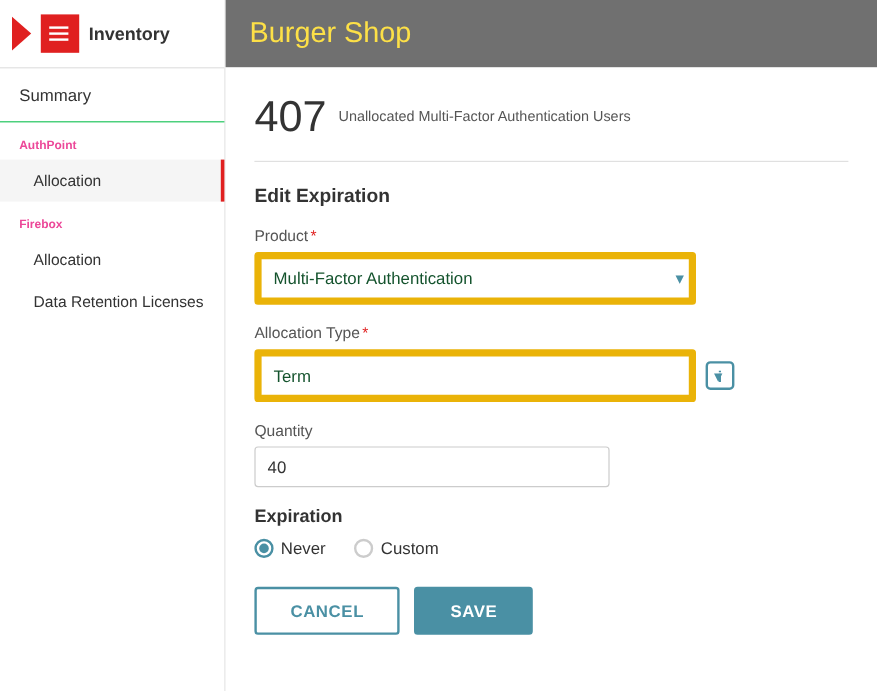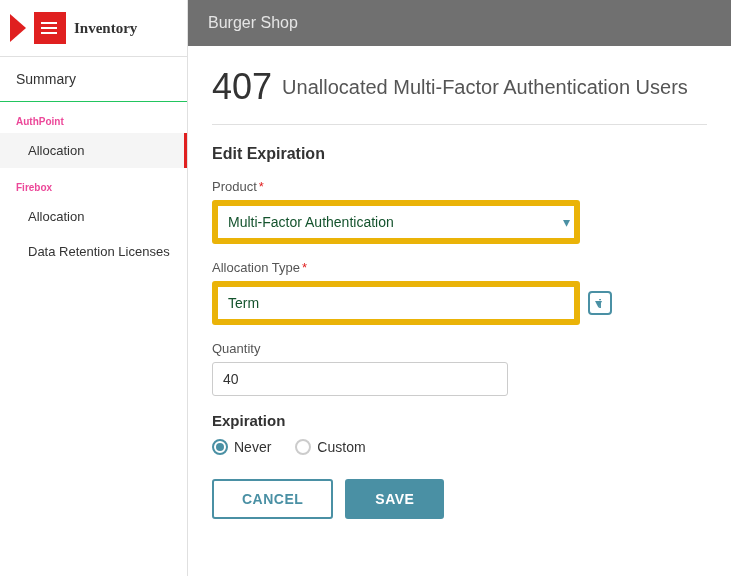--- a/index.html
+++ b/index.html
@@ -16,21 +16,20 @@
     }
 
     .sidebar-inventory {
       display: flex;
       align-items: center;
       background: #fff;
       padding: 12px 10px;
       border-bottom: 1px solid #e0e0e0;
       cursor: pointer;
       gap: 8px;
-      font-family: Liberation Serif, serif;
     }
 
     .hamburger-icon {
       display: flex;
       flex-direction: column;
       gap: 3px;
       margin-right: 2px;
     }
     .hamburger-icon span {
       display: block;
@@ -108,22 +107,22 @@
       flex-direction: column;
       background: #fff;
     }
 
     .main-header {
       background: #707070;
       padding: 14px 20px;
     }
 
     .main-header-title {
-      font-size: 16px;
-      color: #e5e5e5;
+      font-size: 24px;
+      color: #fde047;
       font-weight: 400;
     }
 
     .main-body {
       padding: 20px 24px;
       flex: 1;
       overflow-y: auto;
     }
 
     .unallocated-row {
@@ -135,21 +134,21 @@
       border-bottom: 1px solid #e0e0e0;
     }
 
     .unallocated-count {
       font-size: 36px;
       font-weight: 300;
       color: #333;
     }
 
     .unallocated-label {
-      font-size: 20px;
+      font-size: 12px;
       color: #555;
     }
 
     .edit-allocation-title {
       font-size: 16px;
       font-weight: 700;
       color: #333;
       margin-bottom: 16px;
     }
 

